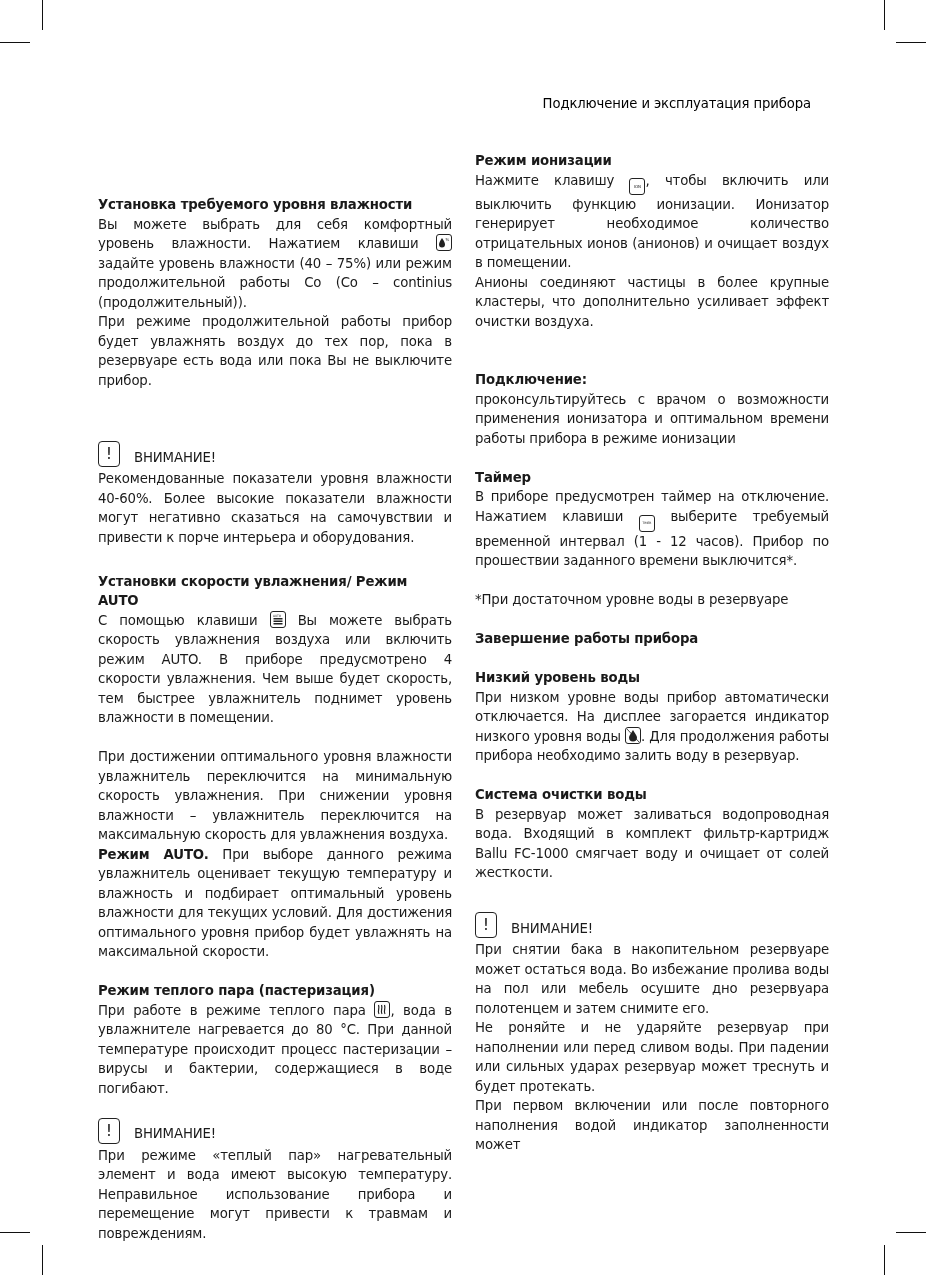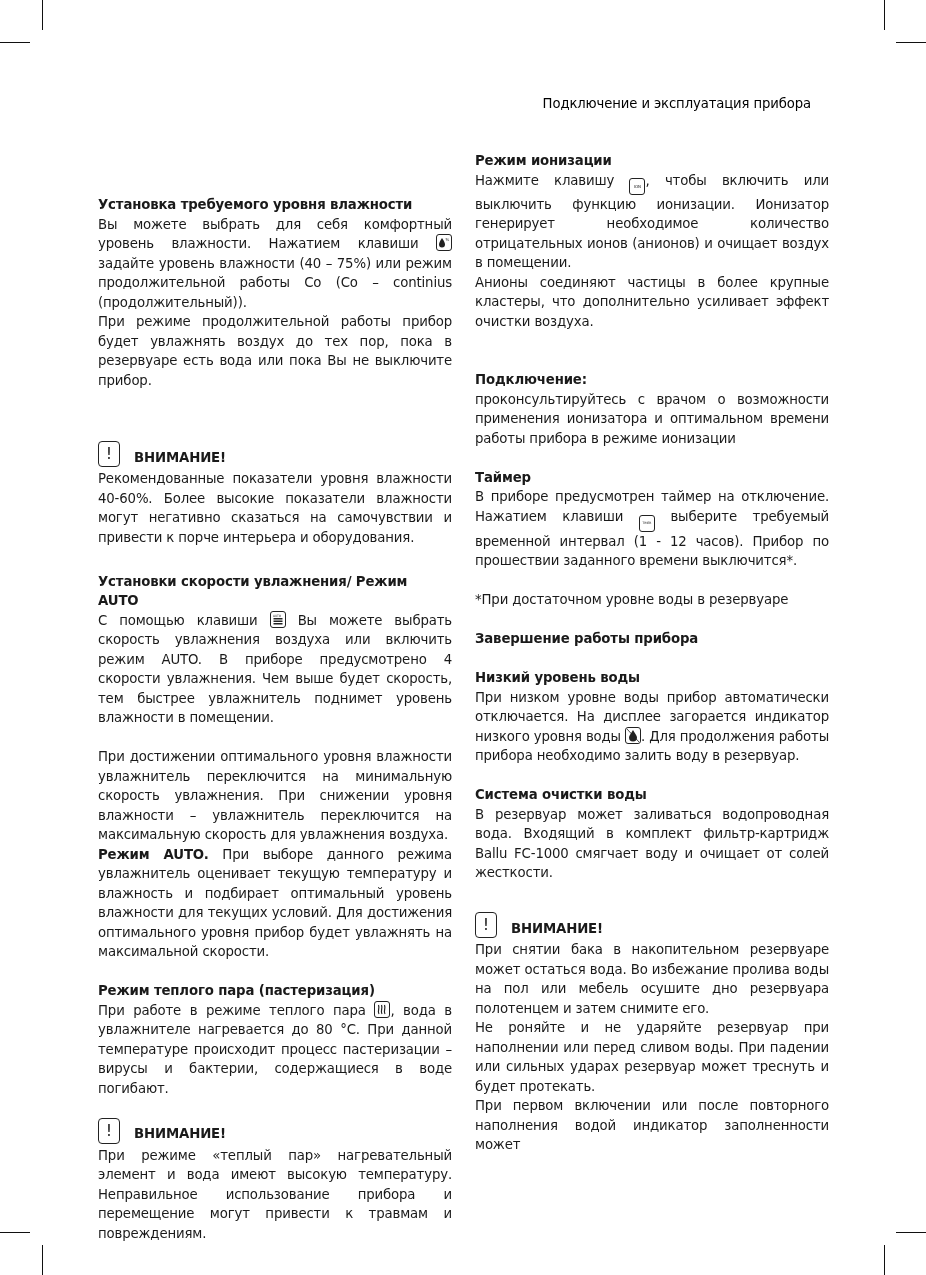--- a/index.html
+++ b/index.html
@@ -9,21 +9,21 @@
   .header { position:absolute; top:96px; right:115px; font-size:13.2px; color:#000000; letter-spacing:-0.1px; }
   .col { position:absolute; top:151px; width:354px; font-size:13.3px; line-height:19.5px; letter-spacing:-0.15px; }
   .col.left { left:98px;margin-top:44px; }
   .col.right { left:475px; }
   .h { font-weight:bold; margin:0; font-size:13.3px; }
   p { margin:0; text-align:justify; }
   .gap { height:19.5px; }
   .gap2 { height:39px; }
   .warn { display:flex; align-items:flex-end; gap:14px; margin-bottom:2px; }
   .warn-icon { width:22px; height:26px; border:1.2px solid #222; border-radius:4px; display:flex; align-items:center; justify-content:center; font-size:16px; line-height:1; box-sizing:border-box; }
-  .warn-title { font-weight:bold; font-size:13.3px; }
+  .warn-title { font-weight:normal; font-size:13.3px; }
   .key { display:inline-block; width:16px; height:17px; border:1.2px solid #222; border-radius:3px; vertical-align:-3px; box-sizing:border-box; font-size:6px; text-align:center; line-height:15px; position:relative; }
   .key svg { position:absolute; left:1px; top:1px; }
 </style>
 </head>
 <body>
 
 <div class="crop" style="left:42px;top:0;width:1px;height:30px;"></div>
 <div class="crop" style="left:0;top:42px;width:30px;height:1px;"></div>
 <div class="crop" style="left:884px;top:0;width:1px;height:30px;"></div>
 <div class="crop" style="left:896px;top:42px;width:30px;height:1px;"></div>

